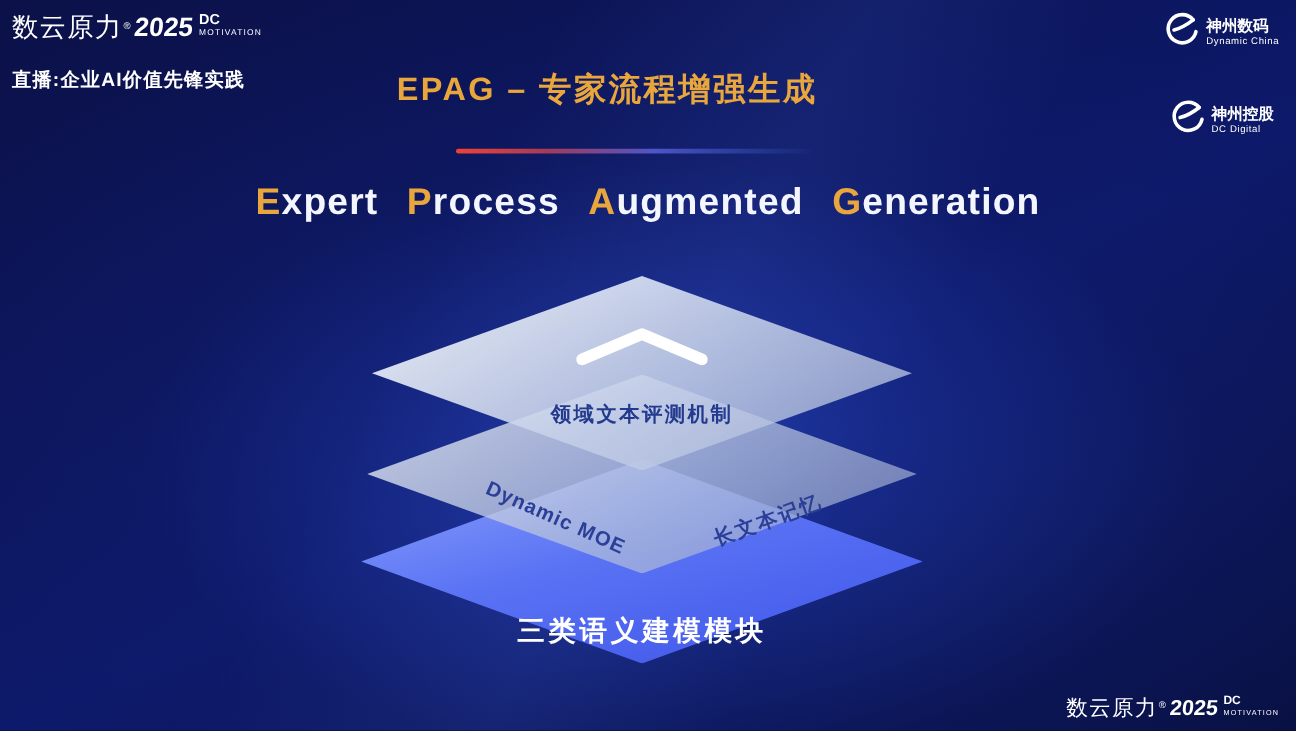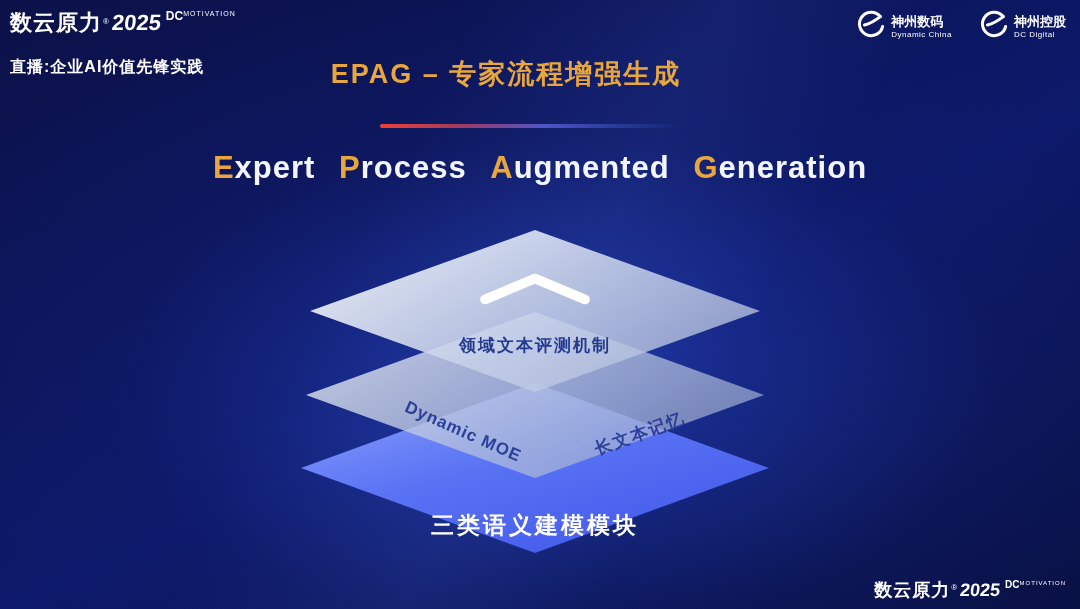--- a/index.html
+++ b/index.html
@@ -11,38 +11,38 @@
       radial-gradient(ellipse 980px 560px at 52% 63%, rgba(45,80,220,0.50) 0%, rgba(18,30,110,0.28) 45%, rgba(8,14,64,0) 72%),
       linear-gradient(155deg, #0b1148 0%, #0d196a 55%, #081040 100%);
   }
   .stage::before {
     content:""; position:absolute; inset:0; pointer-events:none;
     background:linear-gradient(118deg, transparent 34%, rgba(90,130,255,0.07) 46%, rgba(90,130,255,0.10) 52%, transparent 66%);
   }
 
   
   .brand { position:absolute; display:flex; align-items:flex-start; white-space:nowrap; }
-  .brand-cn { font-weight:700; letter-spacing:1px; }
+  .brand-cn { font-weight:400; letter-spacing:1px; }
   .brand-reg { font-size:8px; vertical-align:super; margin:0 1px; }
   .brand-year { font-weight:900; transform:skewX(-6deg); display:inline-block; margin-left:2px; }
-  .brand-right { display:flex; flex-direction:row; margin-left:5px; line-height:1; }
+  .brand-right { display:flex; flex-direction:column; margin-left:5px; line-height:1; }
   .brand-dc { font-weight:900; }
   .brand-mot { letter-spacing:1px; }
   .brand-hdr { left:10px; top:8px; }
   .brand-hdr .brand-cn, .brand-hdr .brand-year { font-size:22px; }
   .brand-hdr .brand-dc { font-size:12px; margin-top:2px; }
   .brand-hdr .brand-mot { font-size:7px; margin-top:2px; }
   .brand-ftr { right:14px; bottom:7px; }
   .brand-ftr .brand-cn, .brand-ftr .brand-year { font-size:18px; }
   .brand-ftr .brand-dc { font-size:10px; margin-top:2px; }
   .brand-ftr .brand-mot { font-size:6px; margin-top:2px; }
 
   
   .live-label { position:absolute; left:10px; top:57px; font-size:16px; font-weight:bold; letter-spacing:1px; }
-  .partners { position:absolute; right:14px; top:10px; display:flex; align-items:center; gap:26px; }
+  .partners { position:absolute; right:14px; top:10px; display:flex; align-items:center; gap:38px;flex-direction:column; }
   .partner { display:flex; align-items:center; gap:6px; }
   .p-texts { display:flex; flex-direction:column; line-height:1.15; }
   .p-name { font-size:13px; font-weight:bold; }
   .p-sub  { font-size:8px; letter-spacing:0.5px; }
   .partner:nth-child(3) .p-name { font-style:italic; font-size:15px; }
   .partner:nth-child(3) .p-sub { font-size:9px; }
 
   
   .page-title { position:absolute; left:0; top:56px; width:973px; text-align:center;
     font-size:27px; font-weight:bold; letter-spacing:2px; color:#e8a63c;padding-left:39px; }

